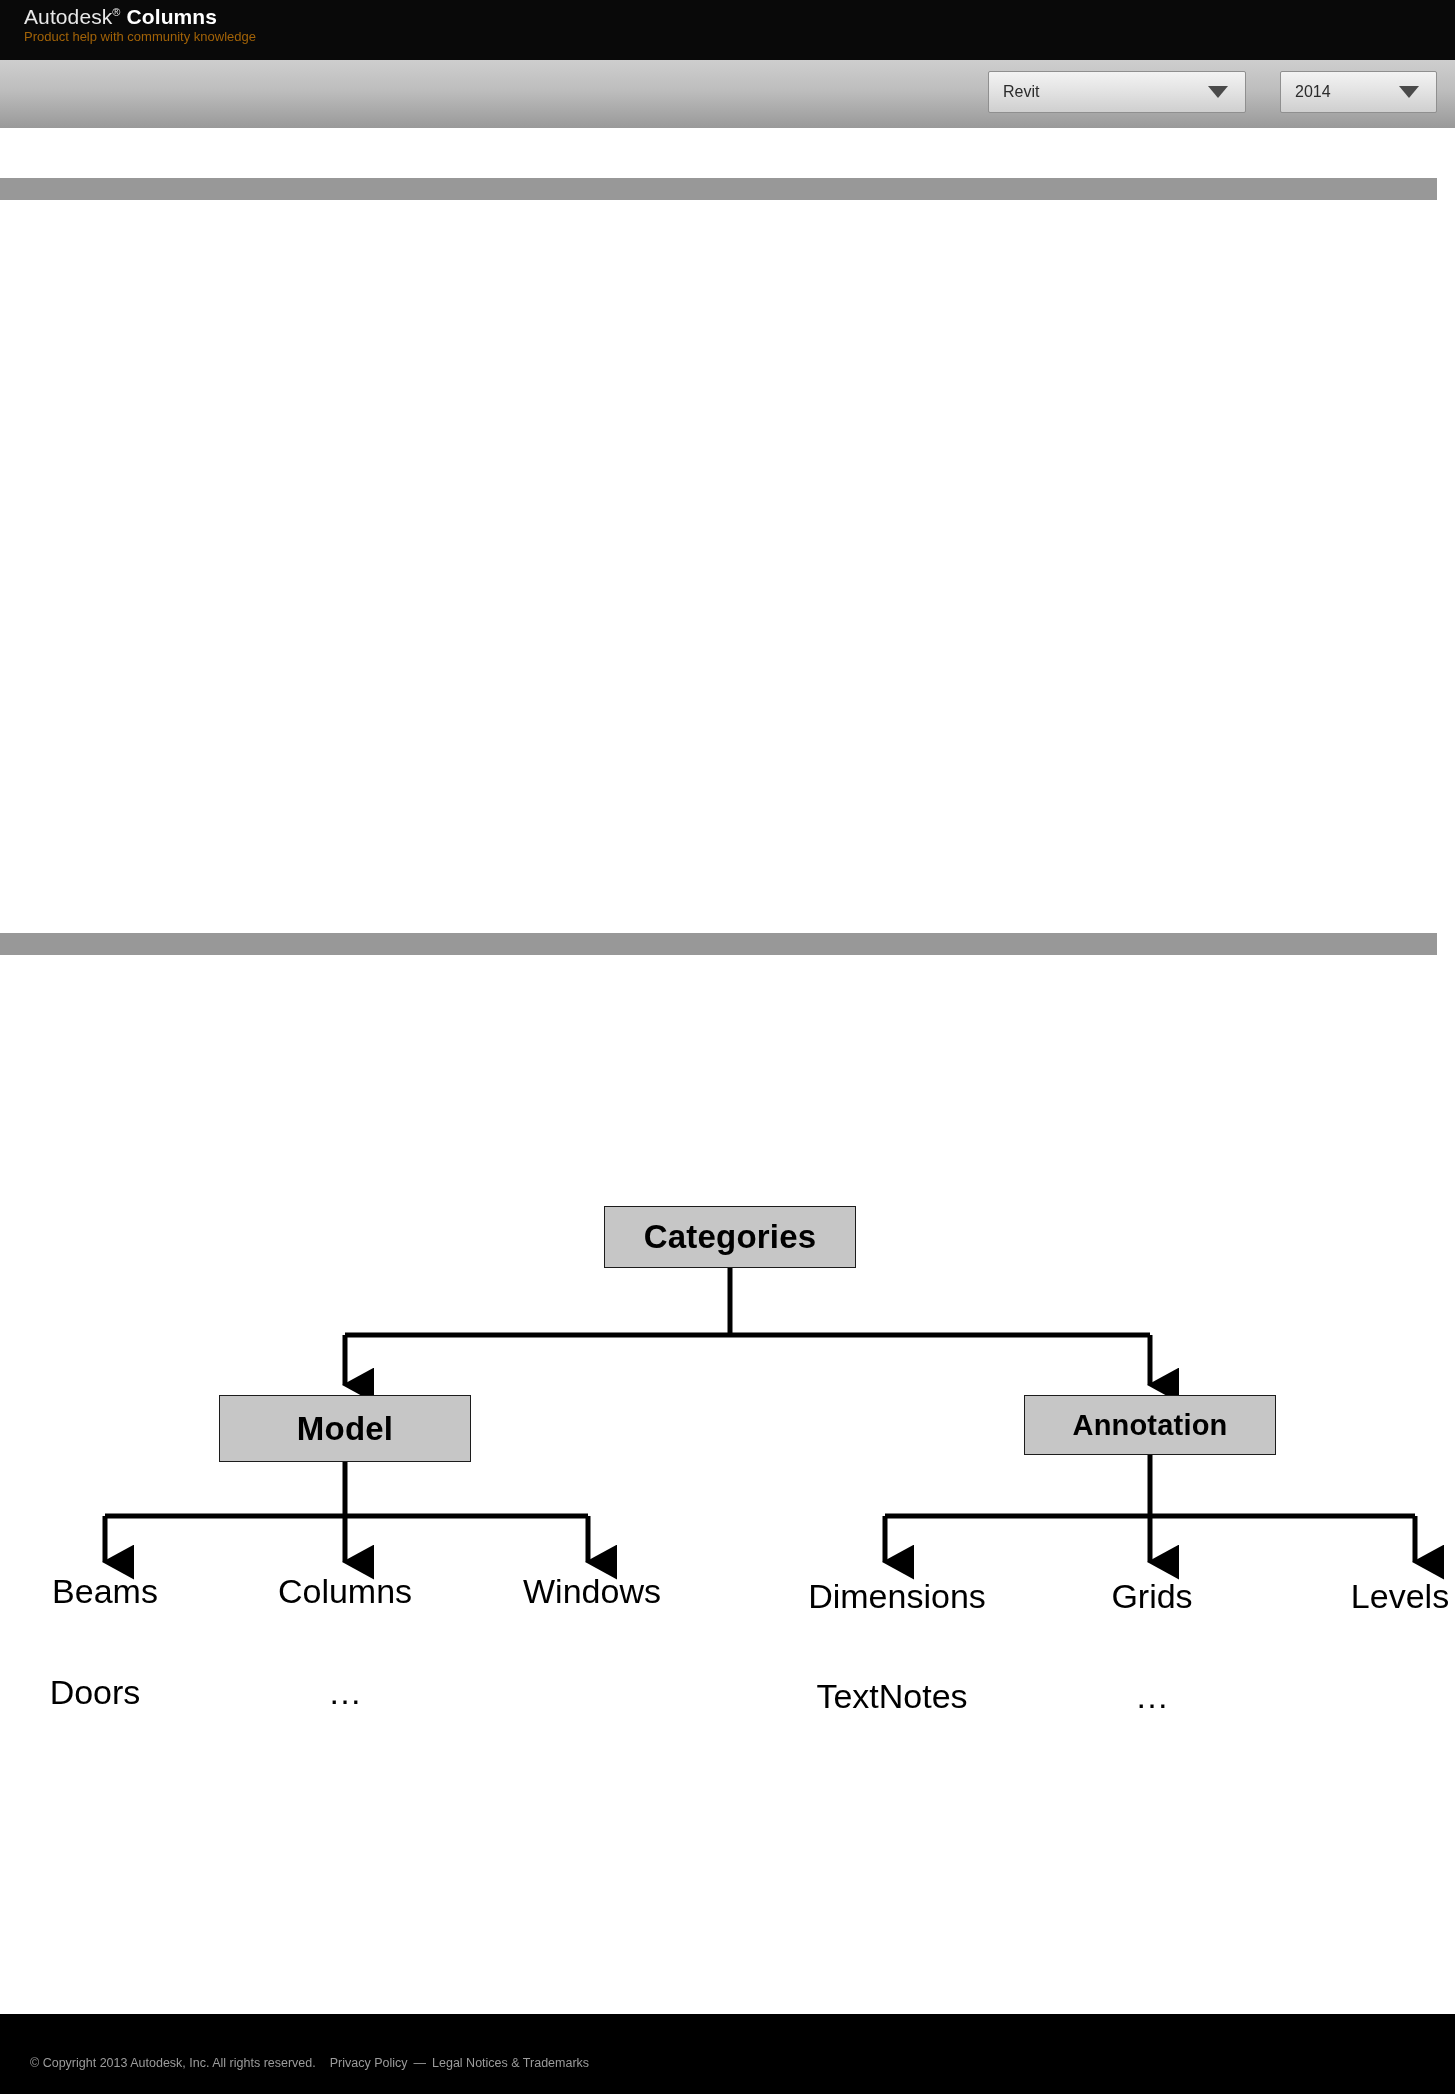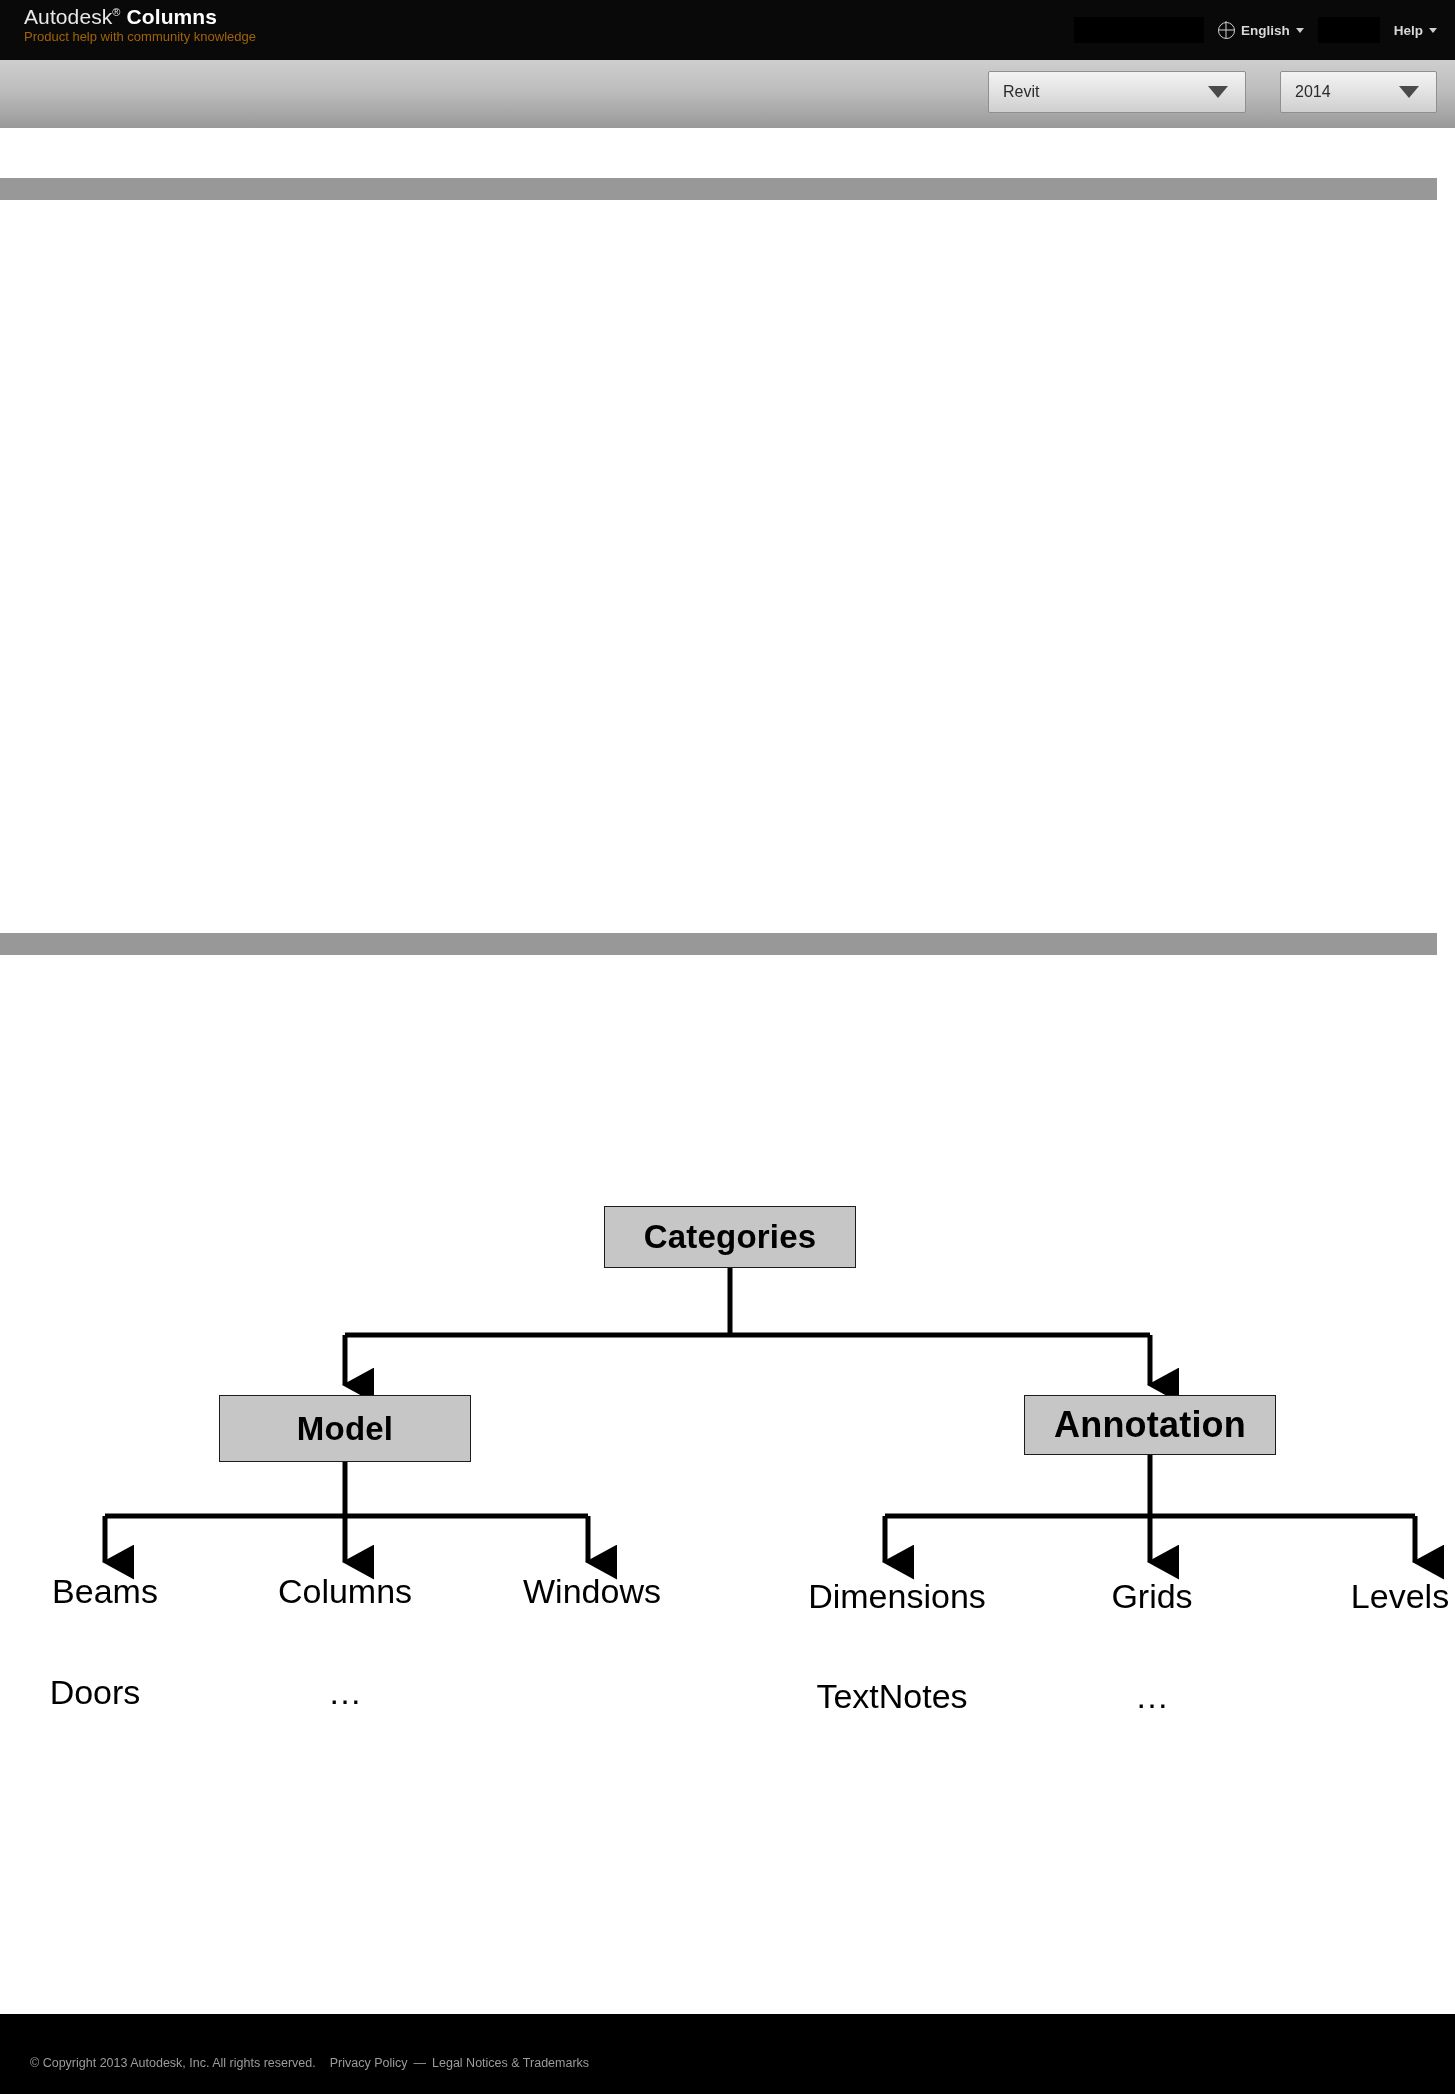--- a/index.html
+++ b/index.html
@@ -177,21 +177,21 @@
     font-size: 33px;
   }
   .node-model {
     left: 219px; top: 435px;
     width: 252px; height: 67px;
     font-size: 33px;
   }
   .node-annotation {
     left: 1024px; top: 435px;
     width: 252px; height: 60px;
-    font-size: 36px;
+    font-size: 29px;
   }
 
   .leaf-label {
     position: absolute;
     font-size: 34px;
     color: #000000;
     white-space: nowrap;
     text-align: center;
     transform: translateX(-50%);
   }
@@ -232,33 +232,20 @@
 
 <div class="top-header">
   <div class="brand">
     <div class="brand-line1">
       <span class="brand-autodesk">Autodesk</span><span class="brand-sup">®</span>
       <span class="brand-wikihelp">Columns</span>
     </div>
     <div class="brand-line2">Product help with community knowledge</div>
   </div>
 
-  <div class="header-nav">
-    <div class="redacted redact-a"></div>
-    <div class="nav-link">
-      <span class="globe-icon"></span>
-      <span>English</span>
-      <span class="caret-down"></span>
-    </div>
-    <div class="redacted redact-b"></div>
-    <div class="nav-link">
-      <span>Help</span>
-      <span class="caret-down"></span>
-    </div>
-  </div>
 </div>
 
 <div class="toolbar">
   <div class="toolbar-controls">
     <div class="select-box select-product">
       <span class="select-value">Revit</span>
       <span class="select-arrow"></span>
     </div>
     <div class="select-box select-version">
       <span class="select-value">2014</span>

